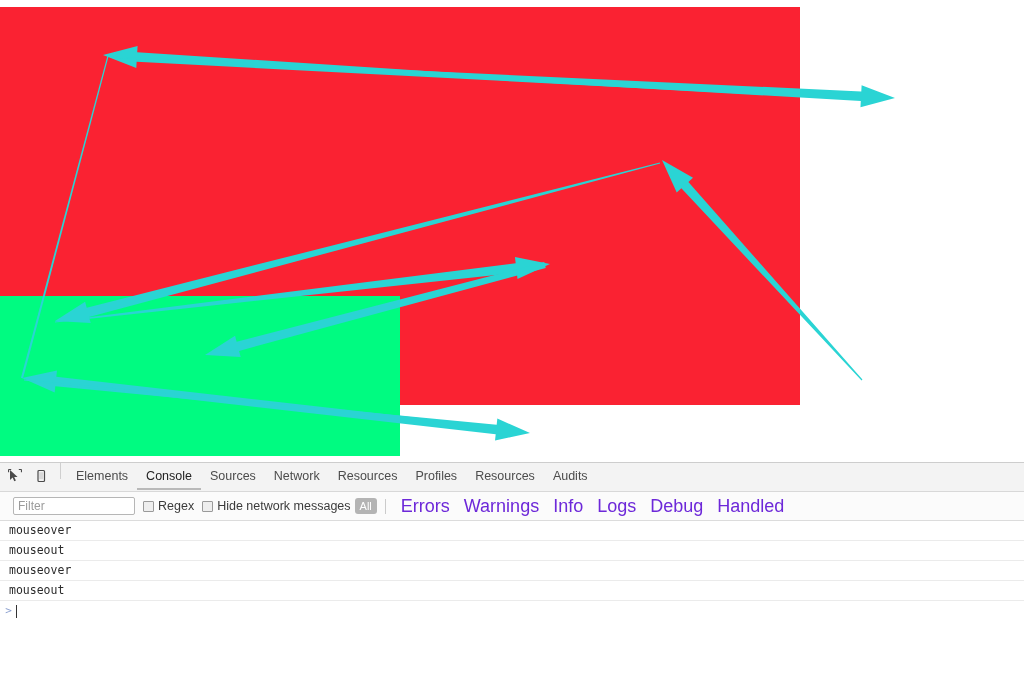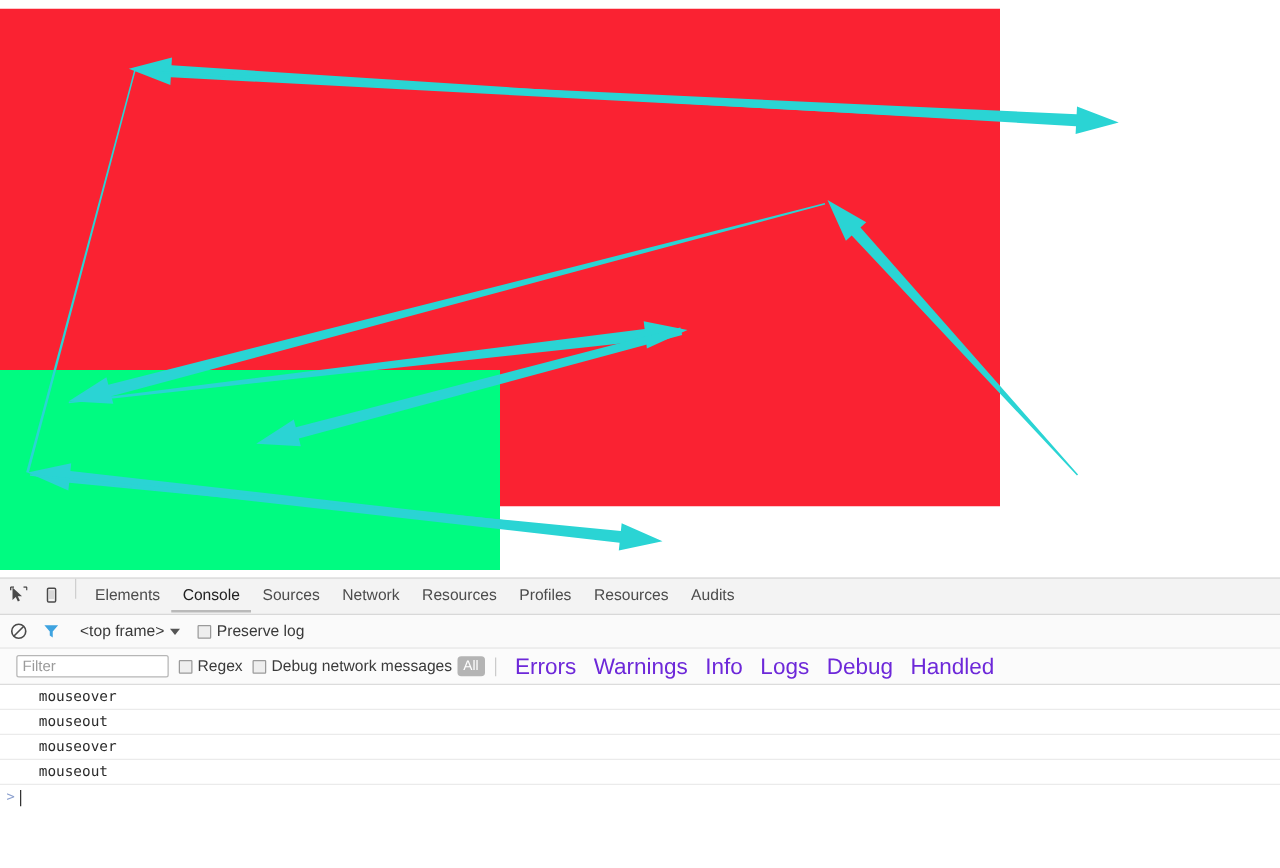--- a/index.html
+++ b/index.html
@@ -203,21 +203,21 @@
   }
 
   
   .console-list {
     background: #ffffff;
   }
   .console-row {
     height: 19px;
     line-height: 19px;
     border-bottom: 1px solid #ebebeb;
-    padding-left: 31px;
+    padding-left: 9px;
     font-family: "DejaVu Sans Mono", monospace;
     font-size: 11.5px;
     color: #2b2b2b;
   }
   .console-prompt {
     height: 20px;
     line-height: 20px;
     display: flex;
     align-items: center;
     padding-left: 3px;
@@ -278,53 +278,32 @@
     <div class="dt-tab">Elements</div>
     <div class="dt-tab active">Console</div>
     <div class="dt-tab">Sources</div>
     <div class="dt-tab">Network</div>
     <div class="dt-tab">Resources</div>
     <div class="dt-tab">Profiles</div>
     <div class="dt-tab">Resources</div>
     <div class="dt-tab">Audits</div>
   </div>
 
-  <div class="dt-subbar">
-    <div class="dt-iconbtn">
-      <svg width="14" height="14" viewBox="0 0 14 14">
-        <circle cx="7" cy="7" r="5.6" fill="none" stroke="#4a4a4a" stroke-width="1.3"></circle>
-        <line x1="3" y1="11" x2="11" y2="3" stroke="#4a4a4a" stroke-width="1.3"></line>
-      </svg>
-    </div>
-    <div class="dt-iconbtn">
-      <svg width="14" height="14" viewBox="0 0 14 14">
-        <path d="M1.5 2.2 L12.5 2.2 L8.2 7.2 L8.2 12 L5.8 10.4 L5.8 7.2 Z" fill="#3ea3e0"></path>
-      </svg>
-    </div>
-    <div class="dt-frame-select">
-      <span>&lt;top frame&gt;</span>
-      <span class="caret-down"></span>
-    </div>
-    <div class="dt-checkline">
-      <span class="cb"></span>
-      <span>Preserve log</span>
-    </div>
-  </div>
 
   <div class="dt-filterbar">
     <input class="filter-input" type="text" placeholder="Filter" style="">
 
     <div class="fb-item">
       <span class="cb"></span>
       <span>Regex</span>
     </div>
 
     <div class="fb-item">
       <span class="cb"></span>
-      <span>Debug network messages</span>
+      <span>Hide network messages</span>
     </div>
 
     <span class="level selected">All</span>
     <span class="level-sep"></span>
     <span class="level">Errors</span>
     <span class="level">Warnings</span>
     <span class="level">Info</span>
     <span class="level">Logs</span>
     <span class="level">Debug</span>
     <span class="level">Handled</span>

